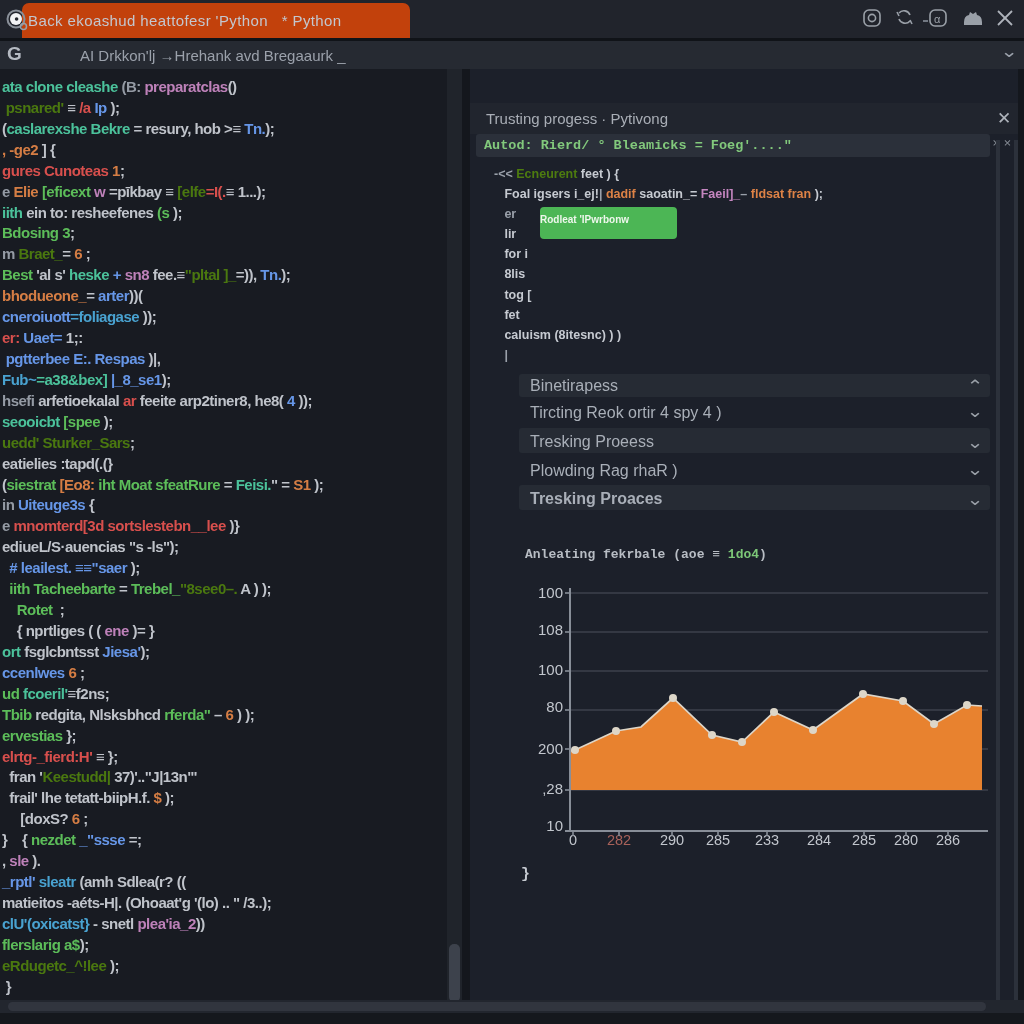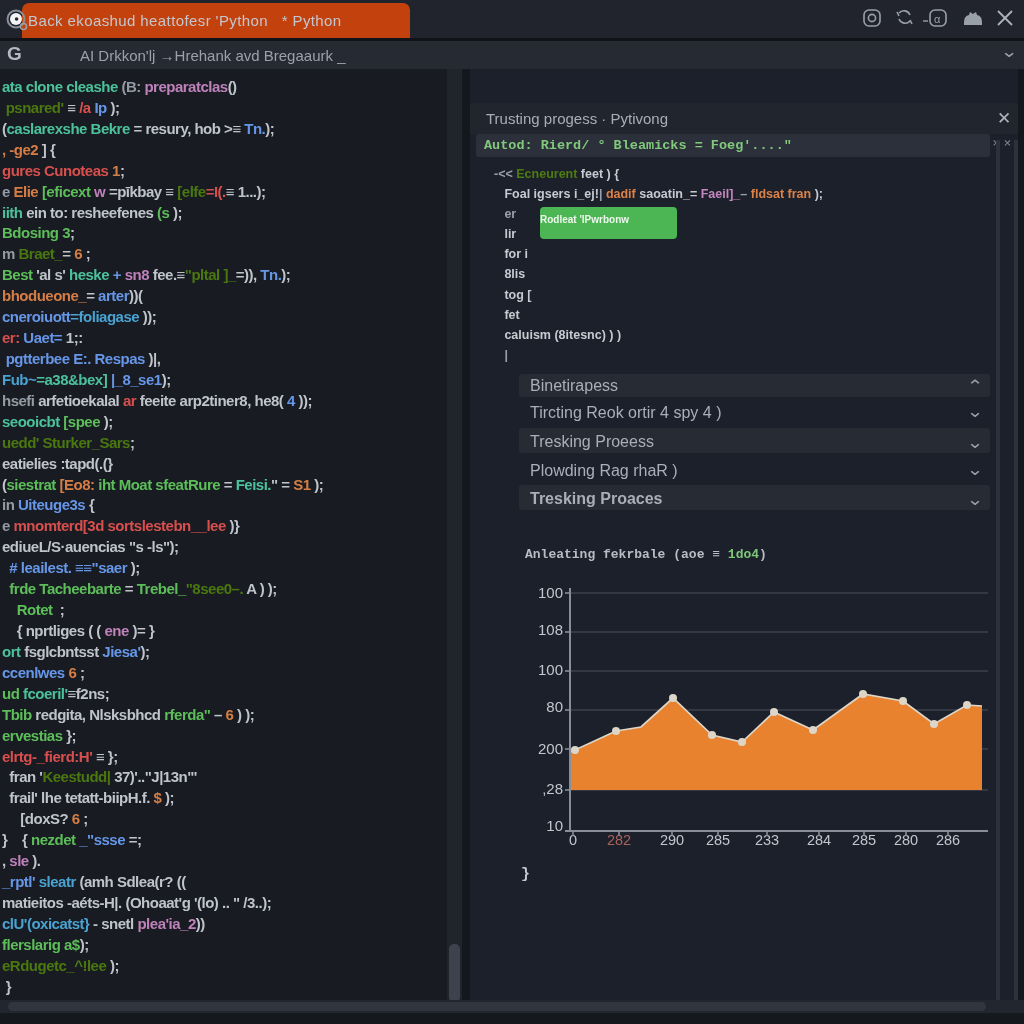--- a/index.html
+++ b/index.html
@@ -122,21 +122,21 @@
 <span class="b2">Fub~</span><span class="tl">=a38&amp;bex]</span> <span class="bl">|_8_se1</span>);
 <span class="dm">hsefi</span> arfetioekalal <span class="rd">ar</span> feeite arp2tiner8, he8( <span class="bl">4</span> ));
 <span class="tl">seooicbt</span> <span class="gn">[spee</span> );
 <span class="or">uedd' Sturker_Sars</span>;
 eatielies :tapd(.(}
 (<span class="gn">siestrat</span> <span class="o2">[Eo8:</span> <span class="gn">iht Moat sfeatRure</span> = <span class="tl">Feisi.</span>" = <span class="o2">S1</span> );
 <span class="dm">in</span> <span class="bl">Uiteuge3s</span> {
 <span class="dm">e</span> <span class="rd">mnomterd[3d sortslestebn__lee</span> )}
 ediueL/S·auencias "s -ls");
   <span class="bl"># leailest. ≡≡"saer</span> );
-  <span class="gn">frde Tacheebarte</span> = <span class="gn">Trebel_</span><span class="or">"8see0–.</span> A ) );
+  <span class="gn">iith Tacheebarte</span> = <span class="gn">Trebel_</span><span class="or">"8see0–.</span> A ) );
     <span class="gn">Rotet</span>  ;
     { <span class="gy">nprtliges</span> ( ( <span class="pu">ene</span> )= }
 <span class="tl">ort</span> fsglcbntsst <span class="bl">Jiesa'</span>);
 <span class="bl">ccenlwes</span> <span class="o2">6</span> ;
 <span class="gn">ud</span> <span class="tl">fcoeril'</span>≡f2ns;
 <span class="gn">Tbib</span> redgita, <span class="gy">Nlsksbhcd</span> <span class="gn">rferda"</span> – <span class="o2">6</span> ) );
 <span class="gn">ervestias</span> };
 <span class="rd">elrtg-_fierd:H'</span> ≡ };
   <span class="gy">fran</span> '<span class="or">Keestudd|</span> 37)'.."J|13n"'
   <span class="gy">frail'</span> lhe tetatt-biipH.f. <span class="o2">$</span> );

